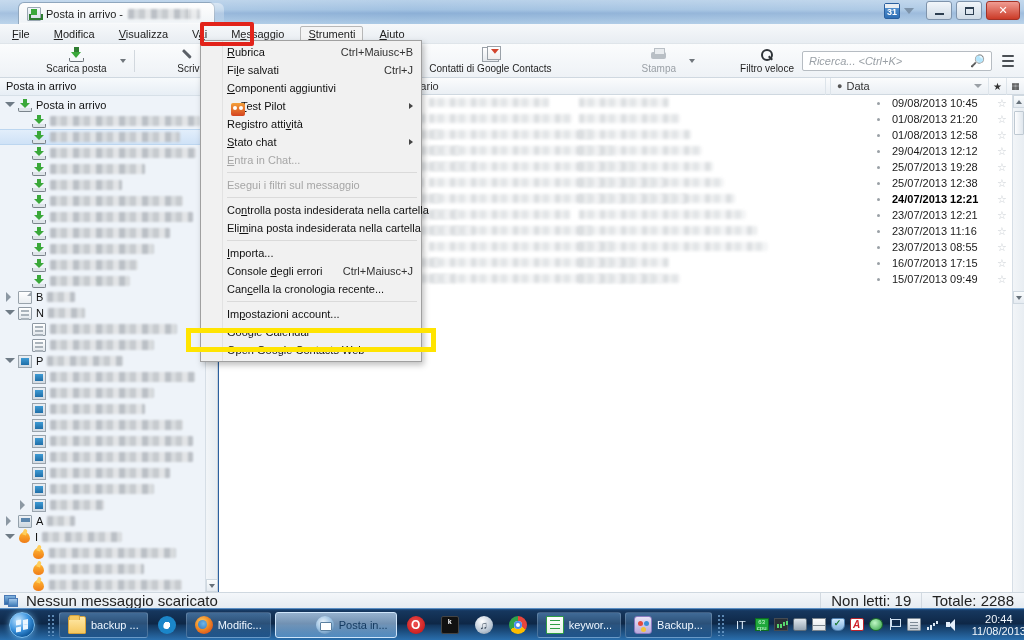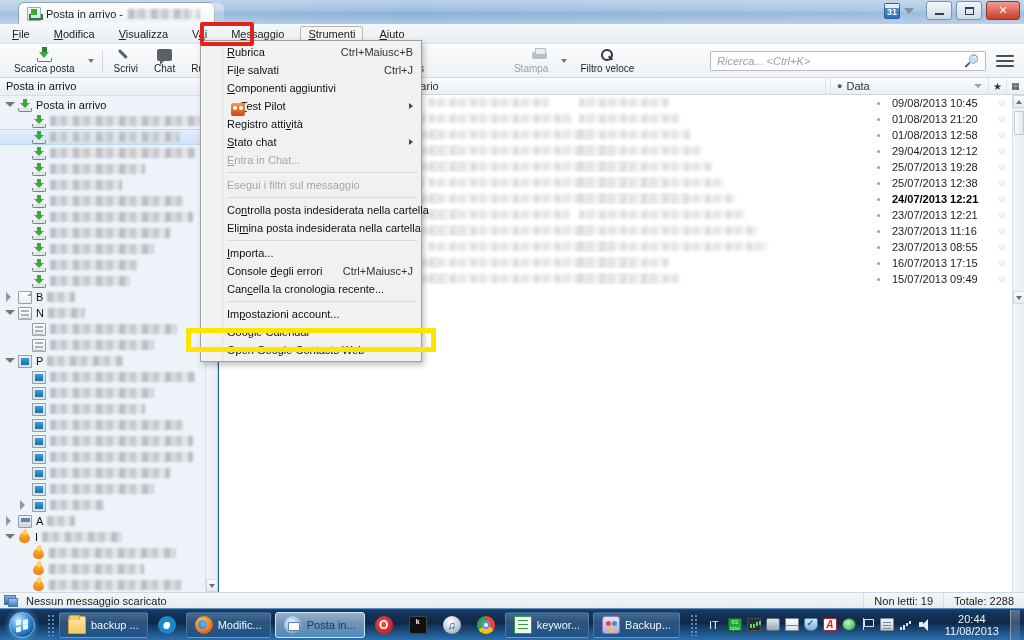--- a/index.html
+++ b/index.html
@@ -95,23 +95,23 @@
 
   
   .toolbar {
     position:absolute; left:0; top:44px; width:1024px; height:34px;
     background: linear-gradient(180deg,#fbfcfd,#eef2f6);
     border-bottom:1px solid #cfd8e0;
     display:flex; align-items:center; padding:0 6px; gap:0;
   }
   .tb {
     display:flex; flex-direction:column; align-items:center; justify-content:center;
-    padding:0 8px; height:32px; font-size:10px; color:#1f1f1f; gap:1px; white-space:nowrap;
-  }
-  .tb.dim { color:#9aa0a6;align-items:flex-end; }
+    padding:0 8px; height:32px; font-size:10px; color:#1f1f1f; gap:1px; white-space:nowrap;margin-left:32px;
+  }
+  .tb.dim { color:#9aa0a6; }
   .tb .ic { height:15px; display:flex; align-items:center; justify-content:center; }
   .tbsep { width:1px; height:22px; background:#d2d8de; margin:0 3px; }
   .tbcaret { width:0;height:0;border-left:3.5px solid transparent;border-right:3.5px solid transparent;border-top:4px solid #70767c; margin:0 5px;}
   .searchbox {
     margin-left:auto; width:276px; height:20px; background:#fff;
     border:1px solid #b6bcc2; border-radius:2px;
     display:flex; align-items:center; padding:0 6px;
     font-size:11px; color:#9aa0a6; font-style:italic;
   }
   .searchbox .mag { margin-left:auto; color:#4a79b5; font-style:normal; font-size:12px; transform:scaleX(-1); }
@@ -233,21 +233,21 @@
   .yellowbox {
     position:absolute; left:186px; top:328px; width:250px; height:24px;
     border:5px solid #ffe400; z-index:70; pointer-events:none;
   }
 
   
   .statusbar {
     position:absolute; left:0; bottom:32px; width:1024px; height:16px;
     background:linear-gradient(180deg,#f4f7fa,#e6ecf2);
     border-top:1px solid #cfd8e0;
-    display:flex; align-items:center; font-size:11px; color:#222;
+    display:flex; align-items:center; font-size:15px; color:#222;
   }
   .sb-icon{width:14px;height:12px;margin:0 8px 0 4px;position:relative;flex:none;}
   .sb-icon::before{content:"";position:absolute;left:0;top:0;width:10px;height:8px;background:linear-gradient(180deg,#7fb2e0,#2f6aa8);border:1px solid #4a79b5;}
   .sb-icon::after{content:"";position:absolute;right:0;bottom:0;width:8px;height:7px;background:linear-gradient(180deg,#9fc6ea,#3f7cb8);border:1px solid #4a79b5;}
   .sb-seg{ padding:0 10px; border-left:1px solid #d3dae1; height:16px; display:flex; align-items:center; white-space:nowrap;}
 
   
   .taskbar {
     position:absolute; left:0; bottom:0; width:1024px; height:32px;
     background: linear-gradient(180deg,#1e4f86 0%,#16375e 6%,#0e2746 48%,#12355c 52%,#2a6fae 100%);

